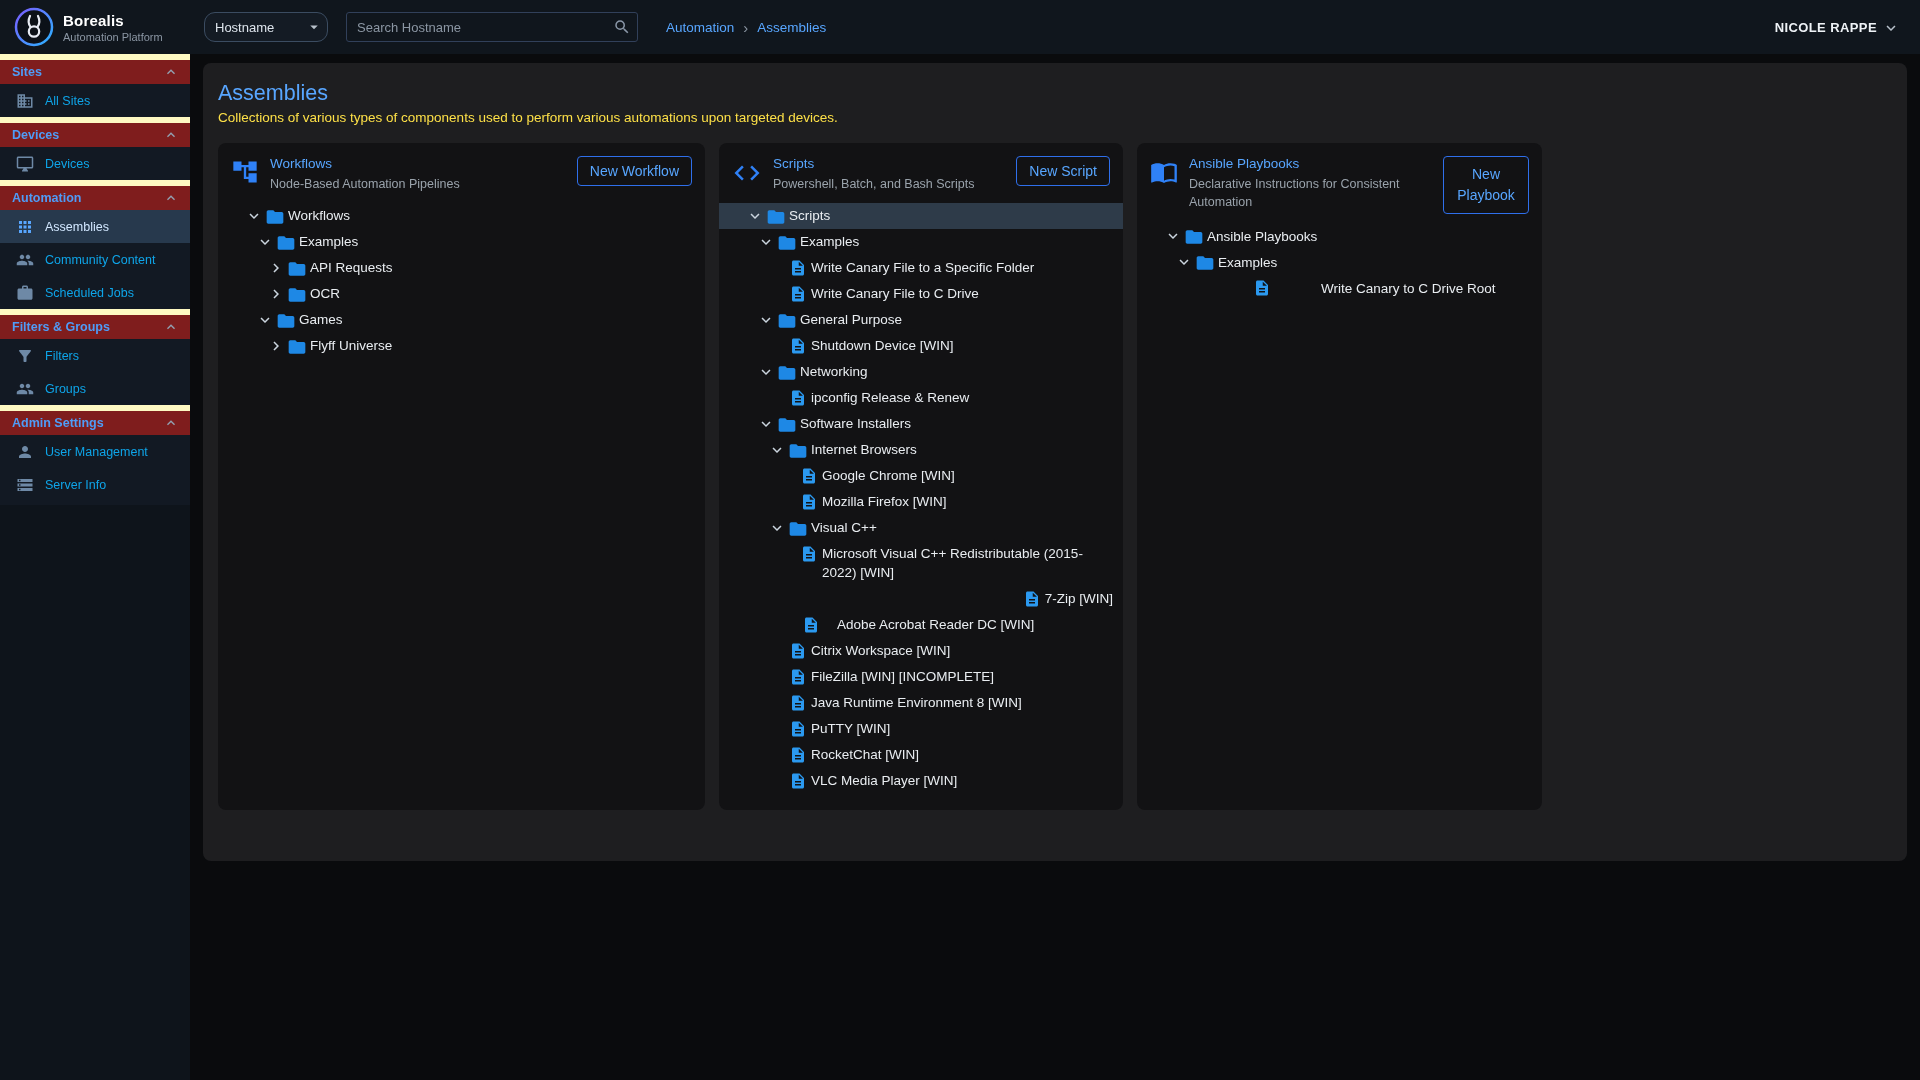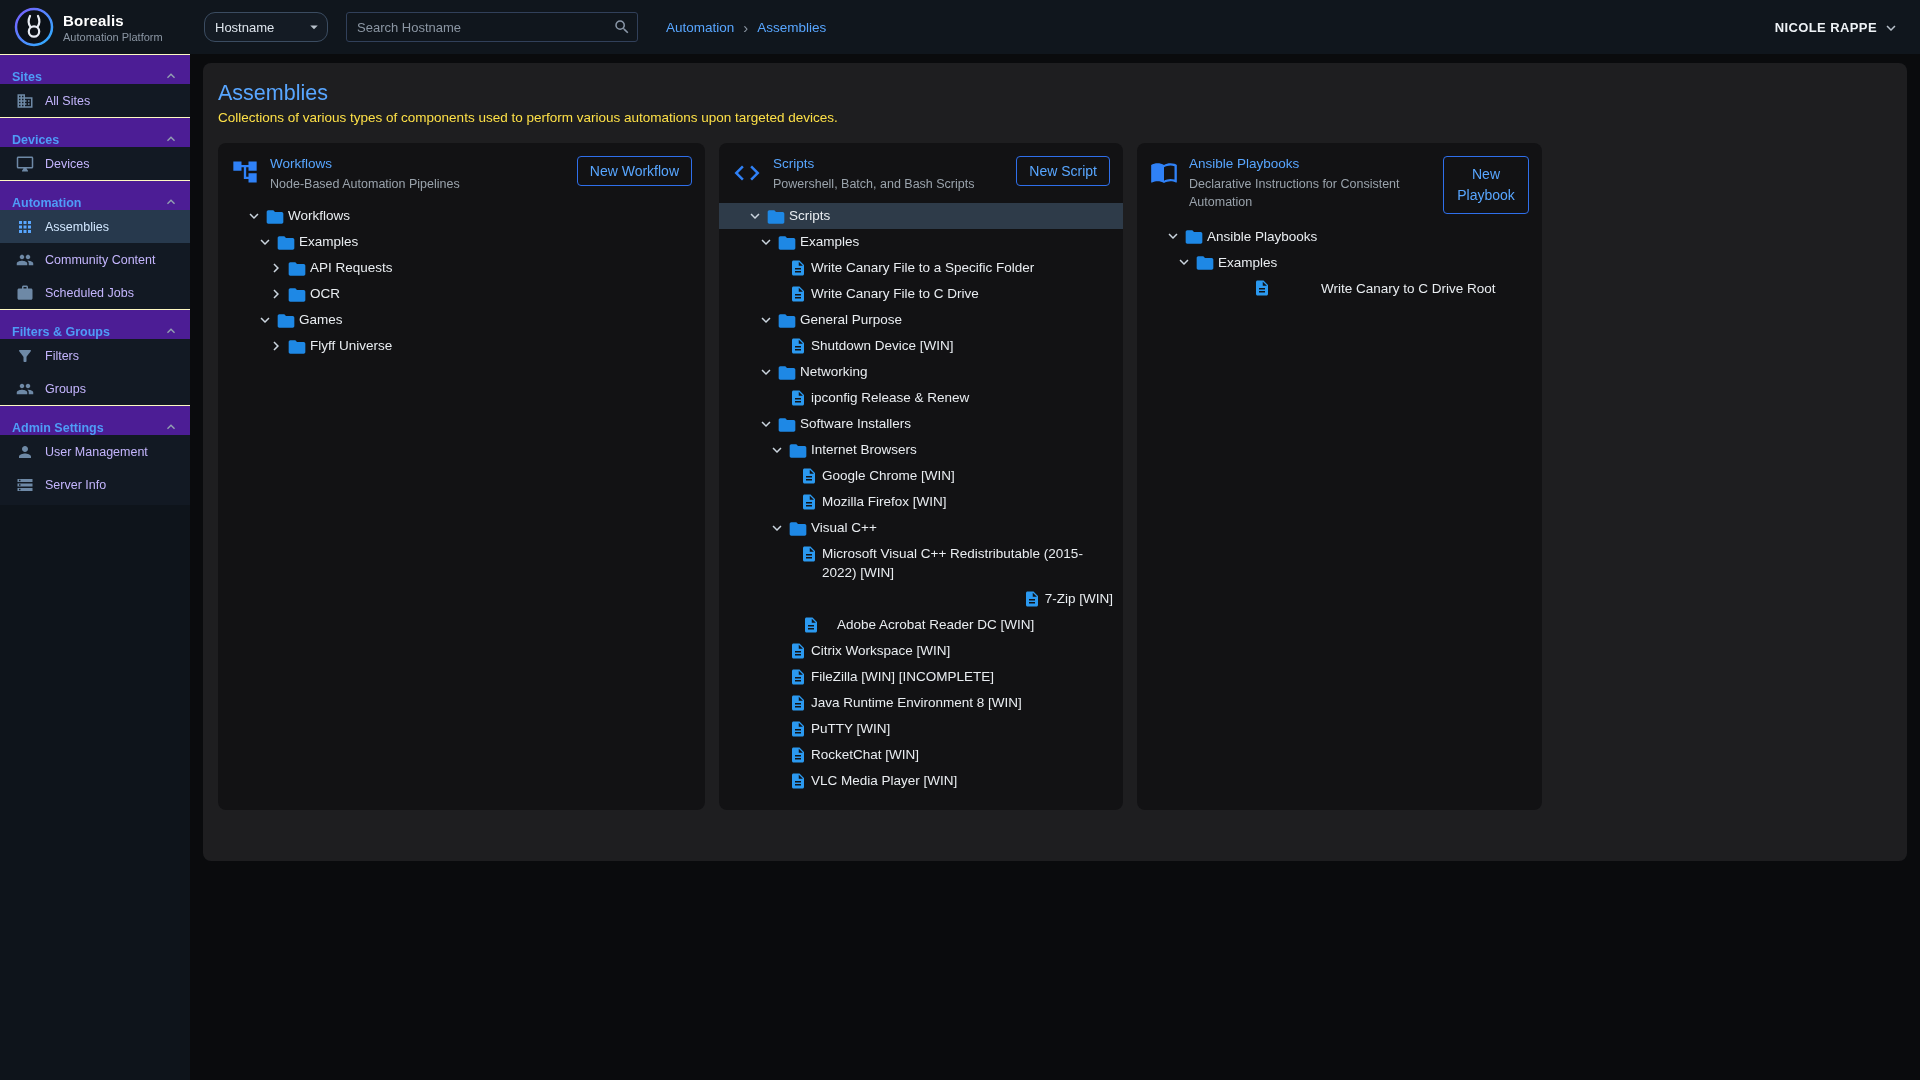--- a/index.html
+++ b/index.html
@@ -27,25 +27,25 @@
   .breadcrumb .sep{color:#8b96a3;font-size:15px}
   .usermenu{margin-left:auto;display:flex;align-items:center;gap:5px;color:#eef2f6;font-size:13px;
     font-weight:bold;letter-spacing:.4px;cursor:pointer}
   .usermenu .ic{color:#b7c0ca;margin-top:1px}
   .ic svg{display:block}
 
   
   .body-row{flex:1;display:flex;min-height:0}
   .sidebar{width:190px;flex:0 0 auto;background:#0e141b}
   .sidebar-nav{background:#121923;padding-bottom:4px}
-  .sb-section{height:30px;background:#4c1d95;display:flex;align-items:flex-end;justify-content:space-between;
-    padding:0 11px 0 12px;cursor:pointer;border-top:1px solid #fef9c3}
+  .sb-section{height:30px;background:#7f1d1d;display:flex;align-items:center;justify-content:space-between;
+    padding:0 11px 0 12px;cursor:pointer;border-top:6px solid #fef9c3}
   .sb-sec-label{color:#4f9cf7;font-size:12.5px;font-weight:bold}
   .sb-section .ic{color:#93a1b1}
-  .sb-item{height:33px;display:flex;align-items:center;gap:11px;padding:0 12px 0 16px;color:#c4b5fd;
+  .sb-item{height:33px;display:flex;align-items:center;gap:11px;padding:0 12px 0 16px;color:#0ea5e9;
     font-size:12.5px;cursor:pointer}
   .sb-item .ic{color:#6e89a6}
   .sb-item.selected{background:#27394d;color:#d2e7ff}
   .sb-item.selected .ic{color:#58a6ff}
 
   .main{flex:1;padding:9px 13px 0;min-width:0}
   .panel{background:#1e1e20;border-radius:8px;height:798px;padding:18px 15px}
   .page-title{font-size:21.5px;font-weight:400;color:#58a6ff}
   .page-desc{font-size:13.5px;color:#fde047;margin-top:4px}
 

